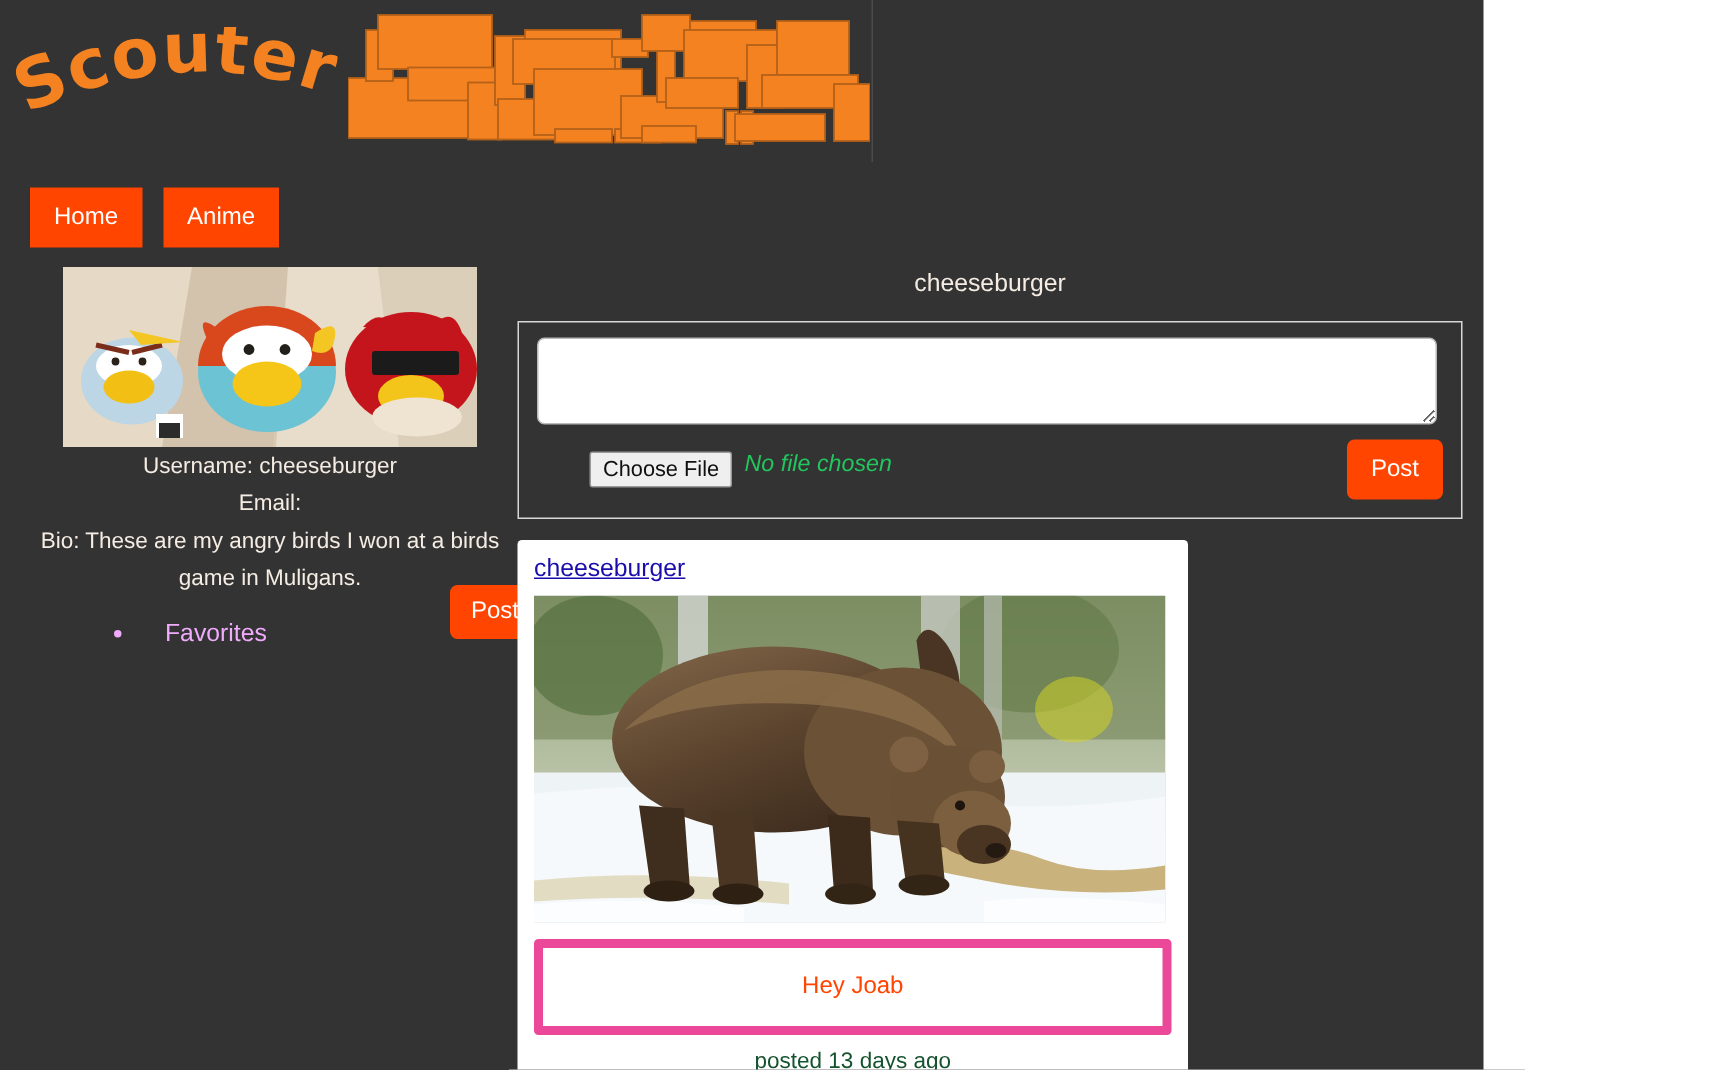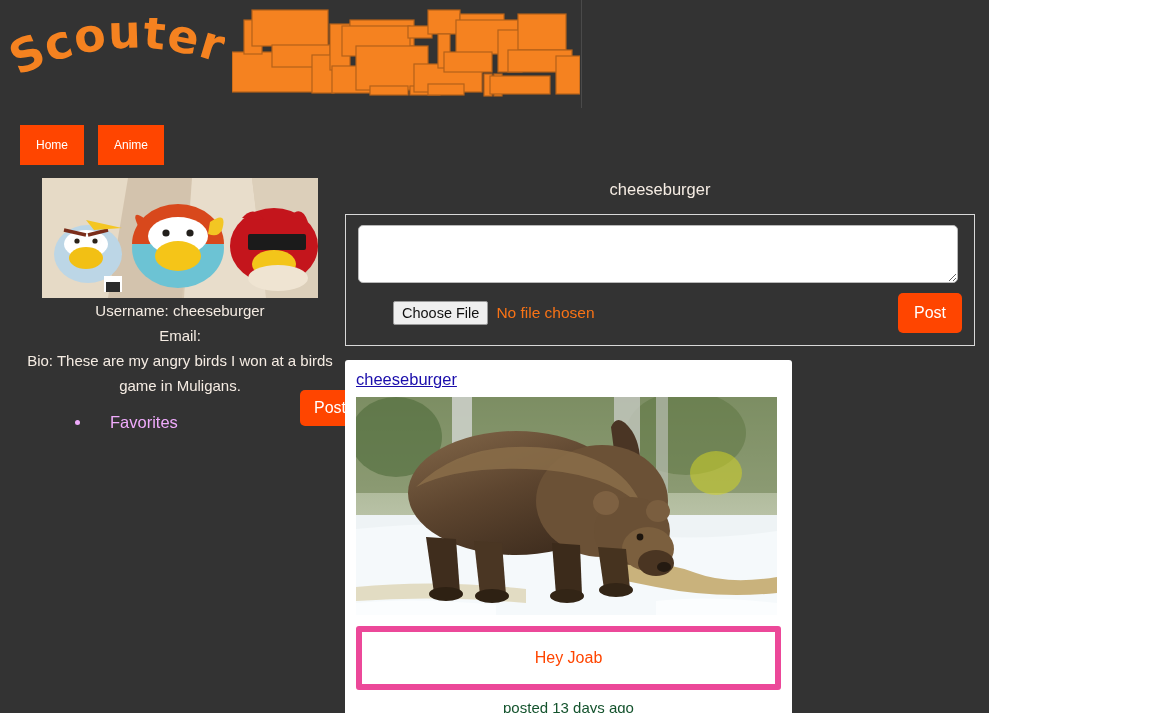--- a/index.html
+++ b/index.html
@@ -58,21 +58,21 @@
     position: absolute;
     left: 20px;
     top: 125px;
     display: flex;
     gap: 14px;
   }
   .nav-btn {
     background: #ff4500;
     color: #ffffff;
     border: none;
-    font-size: 12px;
+    font-size: 16px;
     font-family: "Liberation Sans", sans-serif;
     padding: 7px 16px;
     line-height: 26px;
     cursor: pointer;
     display: block;
     text-align: center;
   }
 
   
   .sidebar {
@@ -165,37 +165,38 @@
     outline: none;
   }
   .composer-row {
     display: flex;
     align-items: center;
     justify-content: space-between;
     margin-top: 10px;
   }
   .file-group {
     display: flex;
-    align-items: center;
+    align-items: flex-start;
     gap: 8px;
     padding-left: 35px;
   }
   .choose-file-btn {
     background: #efefef;
     border: 1px solid #9a9a9a;
     border-radius: 2px;
     color: #101010;
     font-size: 14.5px;
     font-family: "Liberation Sans", sans-serif;
     padding: 3px 8px;
     cursor: pointer;
   }
   .file-status {
-    color: #f97316;
+    color: #22c55e;
     font-size: 15.5px;
+    font-style: italic;
   }
   .composer-post-btn {
     background: #ff4500;
     color: #ffffff;
     border: none;
     border-radius: 5px;
     font-size: 16px;
     font-family: "Liberation Sans", sans-serif;
     padding: 11px 16px;
     cursor: pointer;

